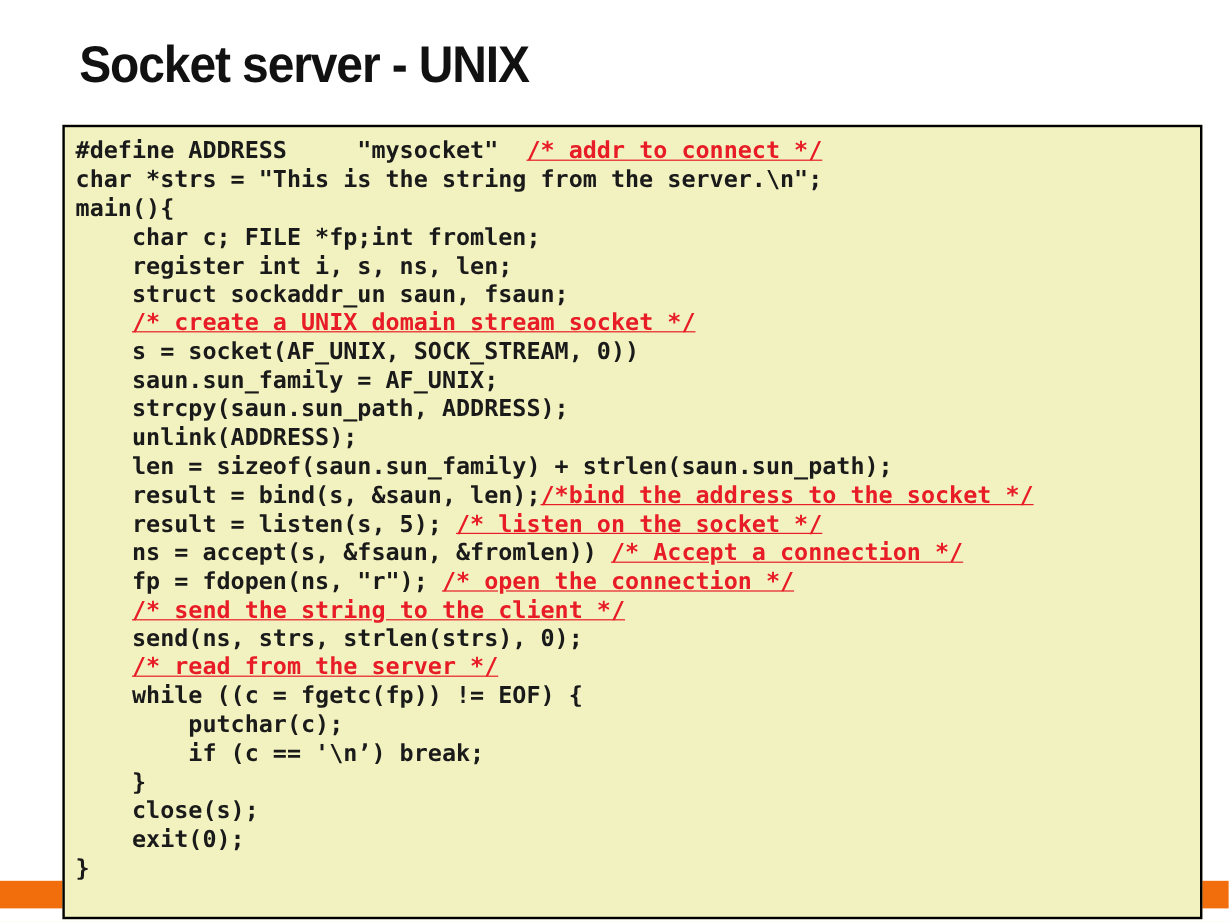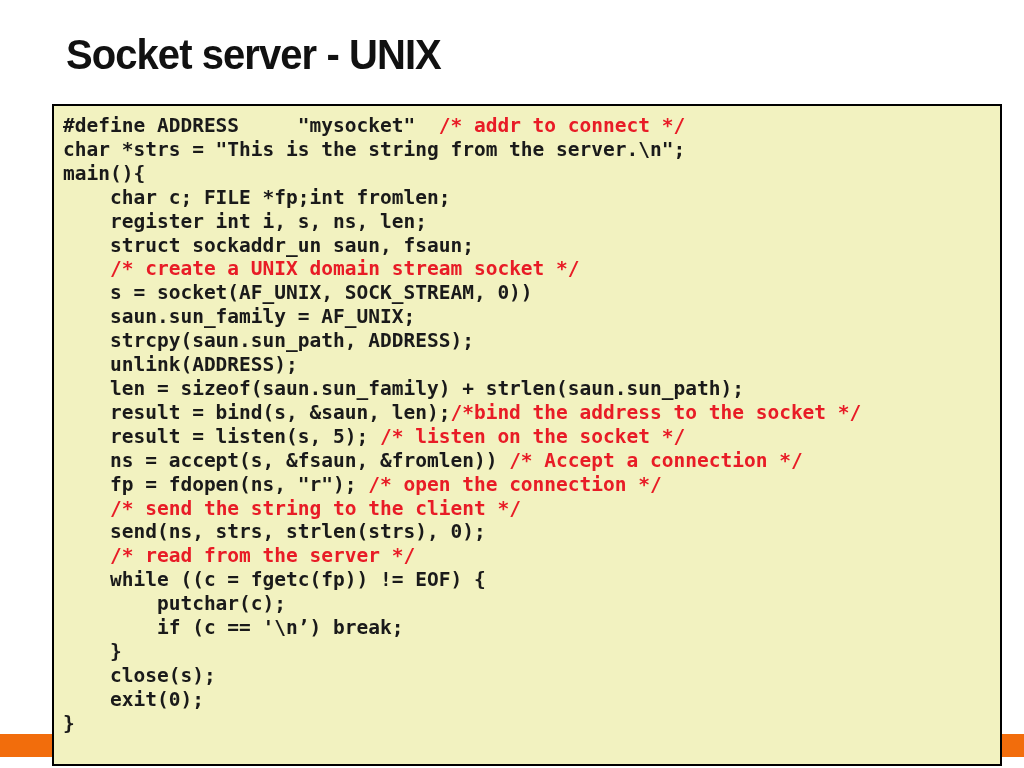--- a/index.html
+++ b/index.html
@@ -55,21 +55,21 @@
     font-family: "DejaVu Sans Mono", "Liberation Mono", monospace;
     font-weight: bold;
     font-size: 19.5px;
     line-height: 23.9px;
     color: var(--code-color, #1a1a1a);
   }
   .code-line {
     white-space: pre;
   }
   .code-line span.code { color: var(--code-color, #1a1a1a); }
-  .code-line span.comment { color: var(--comment-color, #e81c26); }
+  .code-line span.comment { color: var(--comment-color, #e81c26); text-decoration: underline; }
 </style>
 </head>
 <body style="background: rgb(255, 255, 255);">
 
 <div class="slide">
   <div class="slide-title">Socket server - UNIX</div>
   <div class="bottom-bar"></div>
   <div class="code-box">
     <pre class="code-lines"><div class="code-line"><span class="code">#define ADDRESS     "mysocket"  </span><span class="comment">/* addr to connect */</span></div><div class="code-line"><span class="code">char *strs = "This is the string from the server.\n";</span></div><div class="code-line"><span class="code">main(){</span></div><div class="code-line"><span class="code">    char c; FILE *fp;int fromlen;</span></div><div class="code-line"><span class="code">    register int i, s, ns, len;</span></div><div class="code-line"><span class="code">    struct sockaddr_un saun, fsaun;</span></div><div class="code-line"><span class="code">    </span><span class="comment">/* create a UNIX domain stream socket */</span></div><div class="code-line"><span class="code">    s = socket(AF_UNIX, SOCK_STREAM, 0))</span></div><div class="code-line"><span class="code">    saun.sun_family = AF_UNIX;</span></div><div class="code-line"><span class="code">    strcpy(saun.sun_path, ADDRESS);</span></div><div class="code-line"><span class="code">    unlink(ADDRESS);</span></div><div class="code-line"><span class="code">    len = sizeof(saun.sun_family) + strlen(saun.sun_path);</span></div><div class="code-line"><span class="code">    result = bind(s, &amp;saun, len);</span><span class="comment">/*bind the address to the socket */</span></div><div class="code-line"><span class="code">    result = listen(s, 5); </span><span class="comment">/* listen on the socket */</span></div><div class="code-line"><span class="code">    ns = accept(s, &amp;fsaun, &amp;fromlen)) </span><span class="comment">/* Accept a connection */</span></div><div class="code-line"><span class="code">    fp = fdopen(ns, "r"); </span><span class="comment">/* open the connection */</span></div><div class="code-line"><span class="code">    </span><span class="comment">/* send the string to the client */</span></div><div class="code-line"><span class="code">    send(ns, strs, strlen(strs), 0);</span></div><div class="code-line"><span class="code">    </span><span class="comment">/* read from the server */</span></div><div class="code-line"><span class="code">    while ((c = fgetc(fp)) != EOF) {</span></div><div class="code-line"><span class="code">        putchar(c);</span></div><div class="code-line"><span class="code">        if (c == '\n’) break;</span></div><div class="code-line"><span class="code">    }</span></div><div class="code-line"><span class="code">    close(s);</span></div><div class="code-line"><span class="code">    exit(0);</span></div><div class="code-line"><span class="code">}</span></div></pre>
   </div>

